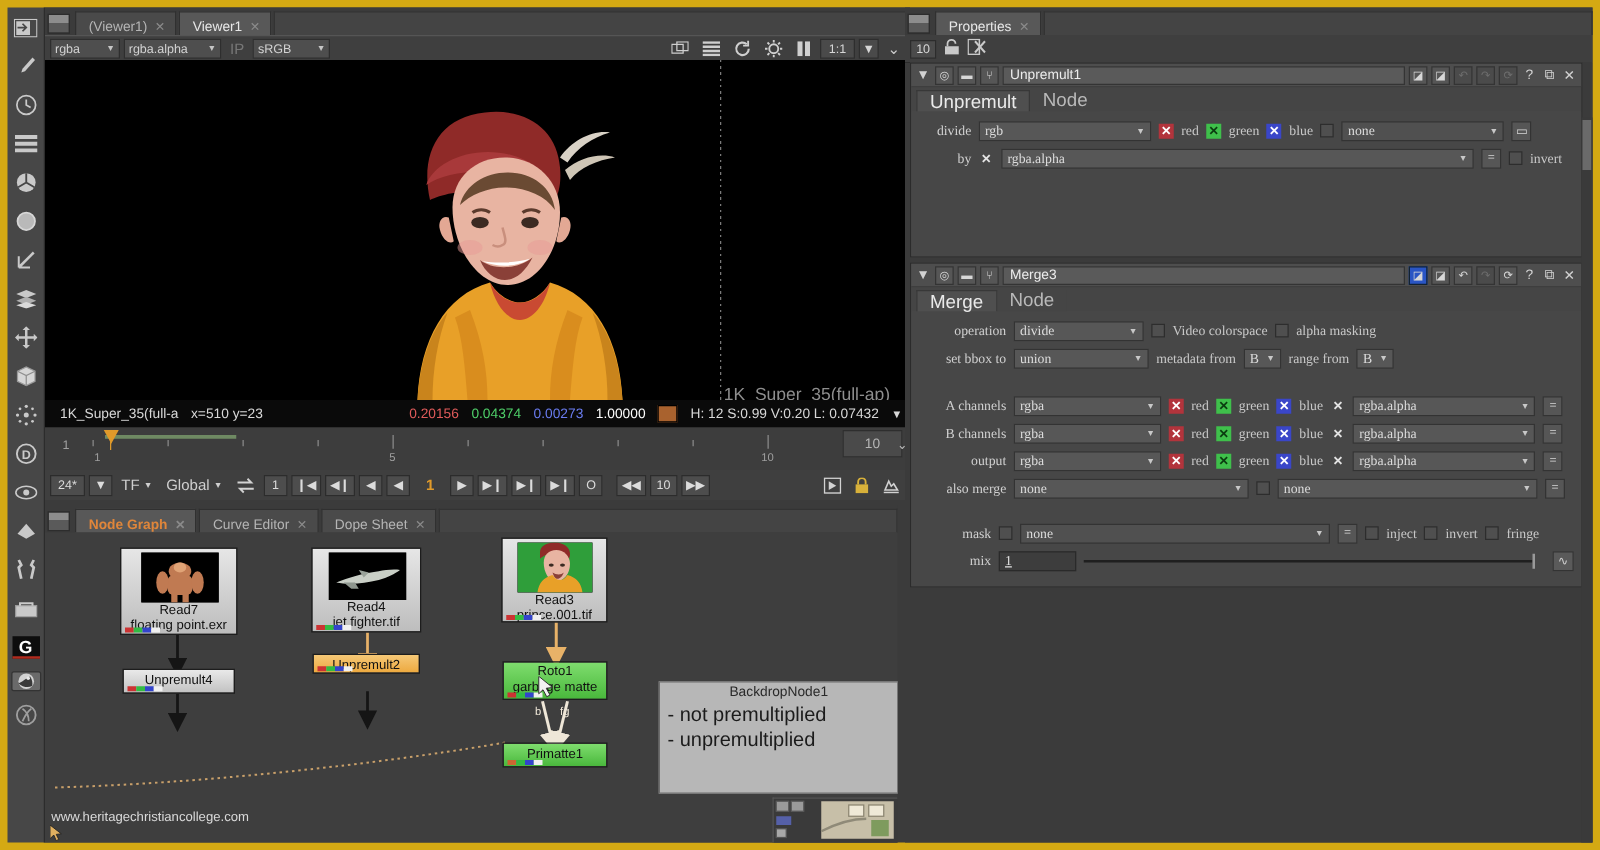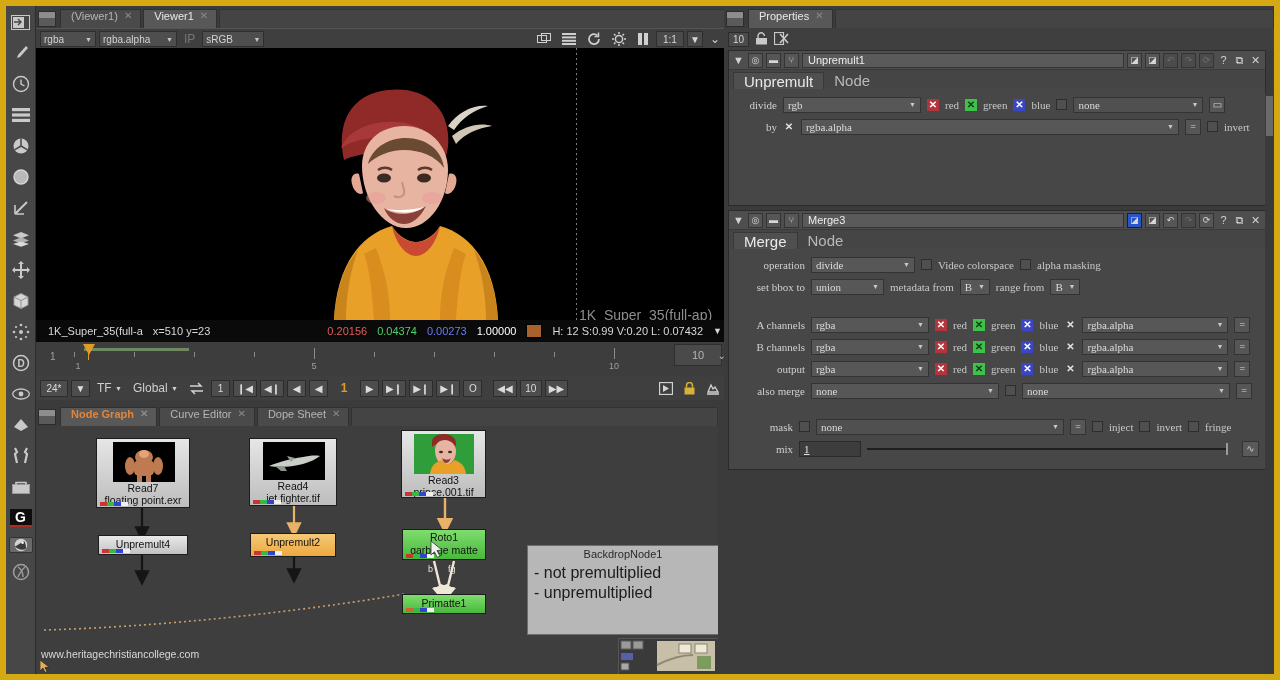--- a/index.html
+++ b/index.html
@@ -23,21 +23,21 @@
   .tool-ico svg{ display:block; }
   .tool-ico.sel{ background:#6a6a6a; border-radius:2px;}
   .gicon{ width:22px;height:18px;background:#0d0d0d;color:#fff;font-weight:bold;font-size:14px;
       display:flex;align-items:center;justify-content:center; border-bottom:2px solid #b02b1e;}
   
   #main{ position:absolute; left:36px; top:6px; right:6px; bottom:6px; background:#3b3b3b; }
   
   .pane-tabs{ height:22px; background:#3b3b3b; display:flex; align-items:flex-end; }
   .grip{ width:18px;height:16px;margin:0 4px 1px 2px;
      background:linear-gradient(180deg,#8d8d8d 0 45%,#5a5a5a 45% 100%); border:1px solid #2d2d2d;}
-  .tab{ height:19px; padding:0 8px 0 10px; display:flex;align-items:flex-start;gap:6px;
+  .tab{ height:19px; padding:0 8px 0 10px; display:flex;align-items:flex-end;gap:6px;
      background:#4a4a4a; color:#b5b5b5; border:1px solid #303030; border-bottom:none;
      font-size:11px; margin-right:2px;}
   .tab.active{ background:#585858; color:#e8e8e8; }
   .tab.nodegraph.active{ color:#e0863a; font-weight:bold;}
   .tab .x{ color:#8a8a8a; font-size:10px; }
   .tabfill{ flex:1; height:19px; background:#444; border:1px solid #333; border-bottom:none;}
   
   #viewer-panel{ position:absolute; left:0; top:0; width:692px; height:394px; }
   #viewer-toolbar1{ height:21px; background:#3f3f3f; border-top:1px solid #555;
      display:flex; align-items:center; padding:0 4px; gap:3px;}
@@ -595,21 +595,21 @@
         <div class="lbl">Read4</div>
         <div class="lbl" style="margin-top:-2px">jet fighter.tif</div>
         <div class="chips">
               <i style="background:#cc3333"></i>
               <i style="background:#33bb44"></i>
               <i style="background:#3344cc"></i>
               <i style="background:#f0f0f0"></i>
             </div>
       </div>
 
-      <div class="node orange" style="left:214px;top:107px;width:86px;height:24px">
+      <div class="node orange" style="left:214px;top:97px;width:86px;height:16px">
         <div class="lbl" style="padding-top:3px">Unpremult2</div>
         <div class="chips">
               <i style="background:#cc3333"></i>
               <i style="background:#33bb44"></i>
               <i style="background:#3344cc"></i>
               <i style="background:#f0f0f0"></i>
             </div>
       </div>
 
       <div class="node read" style="left:365px;top:4px;width:85px;height:68px">
@@ -813,21 +813,21 @@
               <span>divide</span>
                   <span class="car">▼</span>
             </div>
             <div class="cb"></div>
             <span>Video colorspace</span>
             <div class="cb"></div>
             <span>alpha masking</span>
           </div>
           <div class="row">
             <div class="lab" style="width:70px">set bbox to</div>
-            <div class="sel" style="width:73px">
+            <div class="sel" style="width:108px">
               <span>union</span>
                   <span class="car">▼</span>
             </div>
             <span>metadata from</span>
             <div class="sel" style="width:30px">
               <span>B</span>
                   <span class="car">▼</span>
             </div>
             <span>range from</span>
             <div class="sel" style="width:30px">

